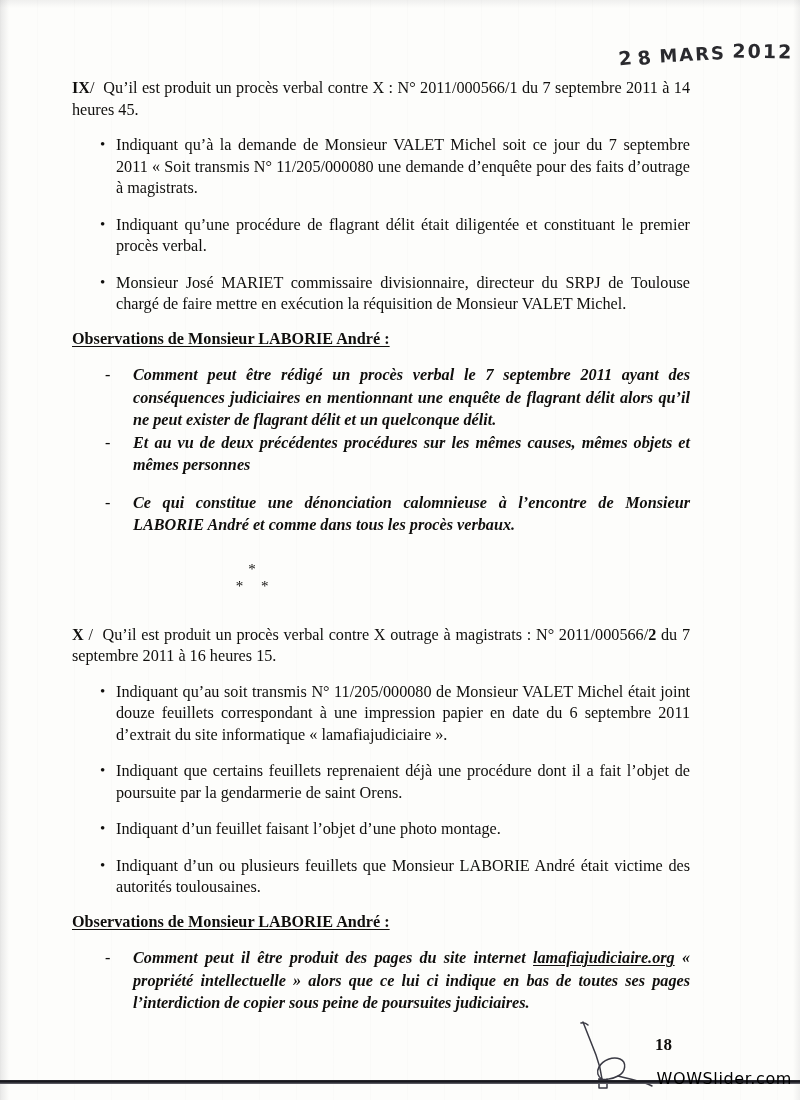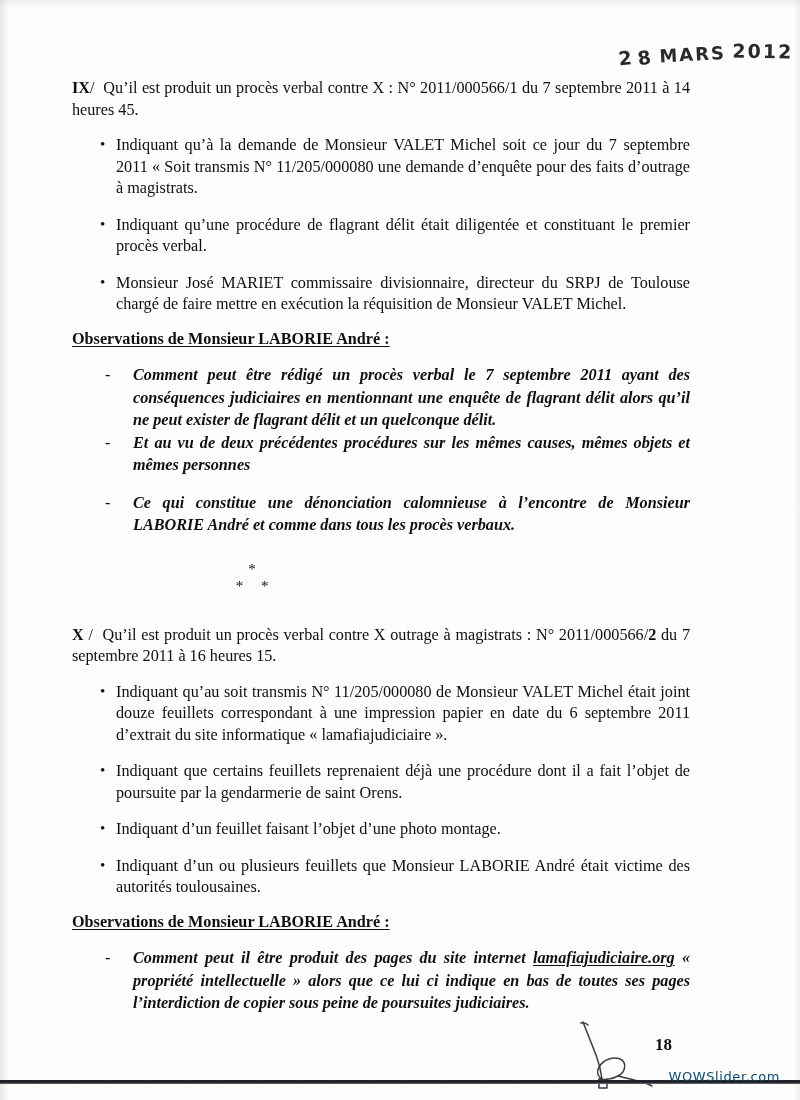--- a/index.html
+++ b/index.html
@@ -167,26 +167,26 @@
   .signature {
     position: absolute;
     left: 566px;
     top: 1014px;
     width: 96px;
     height: 80px;
     z-index: 4;
   }
   .watermark {
     position: absolute;
-    right: 20px;
+    right: 8px;
     top: 1069px;
     font-family: "DejaVu Sans", sans-serif;
-    font-size: 13px;
+    font-size: 16px;
     letter-spacing: 0.6px;
-    color: #0c4a6e;
+    color: #000000;
     z-index: 8;
   }
 
   .sp-a { height: 14px; }
   .sp-b { height: 13px; }
 </style>
 </head>
 <body>
 
 <div class="page">

